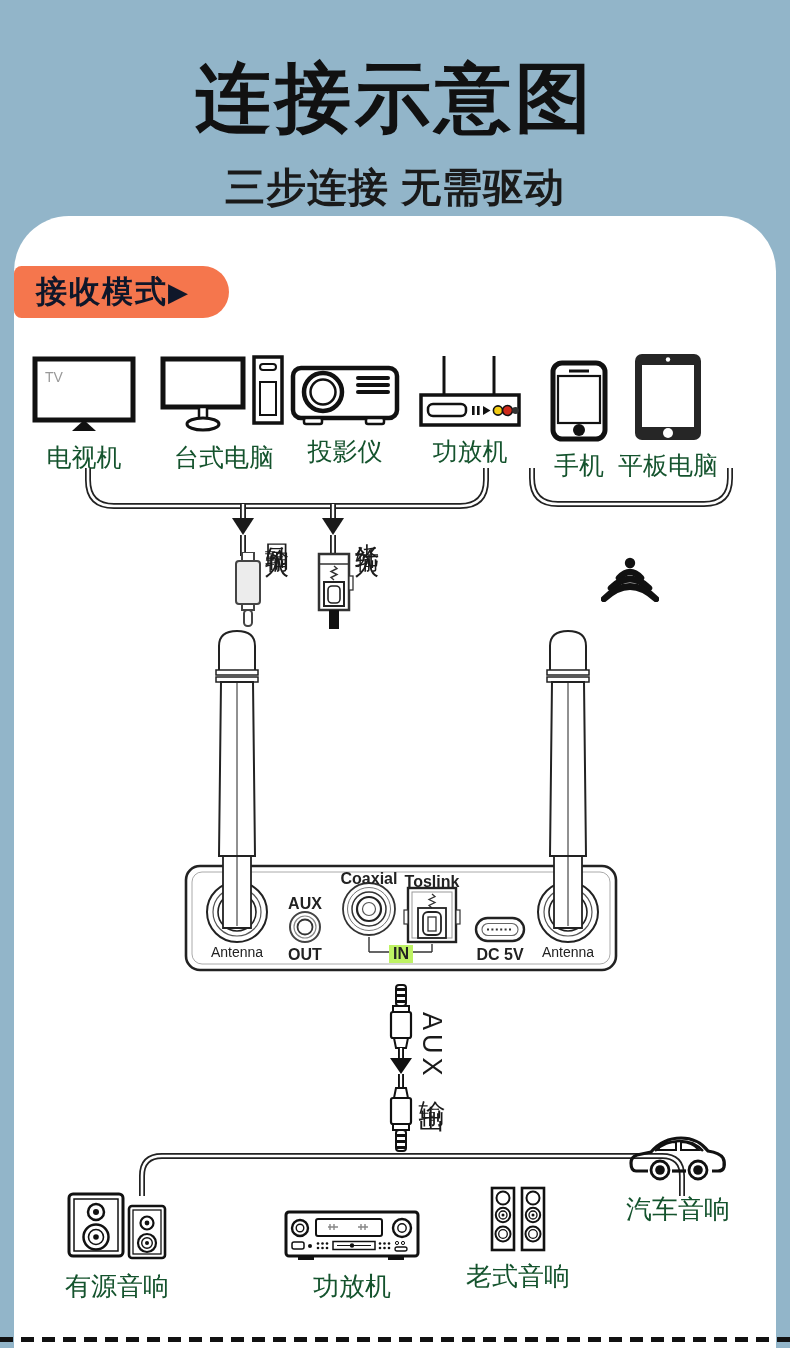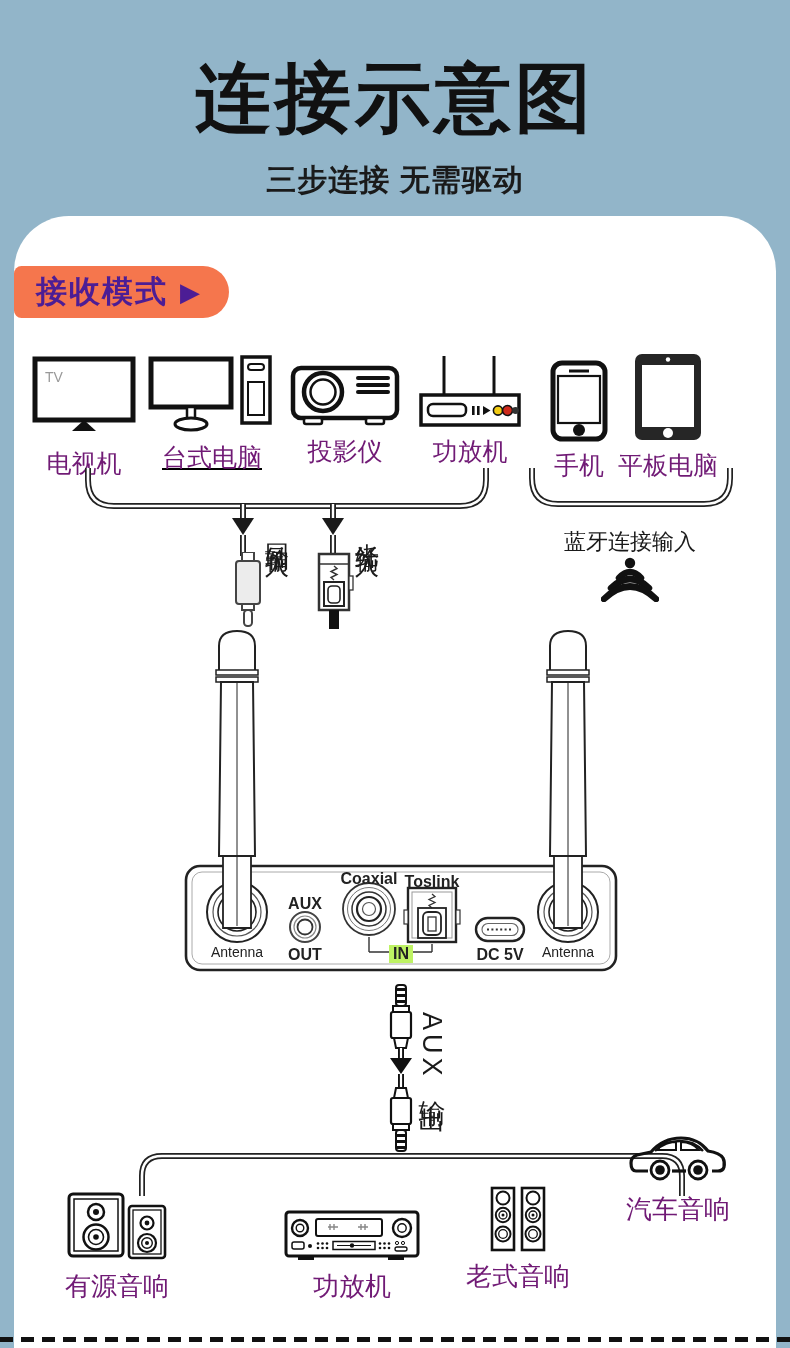--- a/index.html
+++ b/index.html
@@ -3,34 +3,34 @@
 <meta charset="utf-8">
 <style>
   * { margin:0; padding:0; box-sizing:border-box; }
   html,body { width:790px; }
   body { font-family:"Liberation Sans","DejaVu Sans",sans-serif; }
   .page { position:relative; width:790px; height:1348px; background:#92B5C9; overflow:hidden; }
 
   .title { position:absolute; left:0; top:48px; width:100%; text-align:center;
            font-size:76px; font-weight:900; color:#111; letter-spacing:4px; }
   .subtitle { position:absolute; left:0; top:160px; width:100%; text-align:center;
-              font-size:30px; font-weight:600; color:#1a1a1a; letter-spacing:1px; }
+              font-size:40px; font-weight:600; color:#1a1a1a; letter-spacing:1px; }
 
   .card { position:absolute; left:14px; top:216px; width:762px; height:1132px;
           background:#ffffff; border-radius:55px 55px 0 0; }
 
   .badge { position:absolute; left:14px; top:266px; height:52px; width:215px;
-           background:#F5764D; border-radius:8px 28px 28px 8px; color:#4c1d95;
-           display:flex; align-items:center; padding-left:22px; gap:12px; z-index:3; }
+           background:#F5764D; border-radius:8px 28px 28px 8px; color:#0f172a;
+           display:flex; align-items:center; padding-left:22px; z-index:3; }
   .badge .txt { font-size:31px; font-weight:800; letter-spacing:2px; }
   .badge .arr { font-size:26px; line-height:1; }
 
   .abs { position:absolute; z-index:2; }
   .device { position:absolute; z-index:2; display:flex; flex-direction:column; align-items:center; }
-  .device .lbl { margin-top:7px; font-size:25px; font-weight:500; color:#701a75; white-space:nowrap; }
+  .device .lbl { margin-top:7px; font-size:25px; font-weight:500; color:#14532d; white-space:nowrap; }
   .sink .lbl { font-size:26px; }
 
   .vtext { position:absolute; z-index:2; writing-mode:vertical-rl; text-orientation:mixed;
            font-size:24px; font-weight:500; color:#1a1a1a; letter-spacing:3px; }
   .vtext.aux { font-size:27px; letter-spacing:4px; }
 
   .btlabel { position:absolute; z-index:2; width:170px; text-align:center;
              font-size:22px; font-weight:500; color:#1a1a1a; white-space:nowrap; }
 
   .receiver { position:absolute; left:183px; top:628px; width:436px; height:348px; z-index:2; }
@@ -49,30 +49,30 @@
   <div class="title">连接示意图</div>
   <div class="subtitle">三步连接 无需驱动</div>
 
   <div class="card"></div>
 
   <div class="badge">
     <span class="txt">接收模式</span>
     <span class="arr">▶</span>
   </div>
 
-  <div class="device" style="left:28px; top:356px; width:112px;gap:6px;">
+  <div class="device" style="left:28px; top:356px; width:112px;">
     <svg width="104" height="78" viewBox="0 0 104 78">
       <rect x="3" y="3" width="98" height="61" fill="#fff" stroke="#111" stroke-width="5"></rect>
       <text x="13" y="26" font-size="14" fill="#999">TV</text>
       <path d="M52 64 L40 75 L64 75 Z" fill="#111"></path>
     </svg>
     <div class="lbl">电视机</div>
   </div>
 
-  <div class="device" style="left:148px; top:355px; width:128px;text-decoration:underline;">
+  <div class="device" style="left:160px; top:355px; width:128px;">
     <svg width="128" height="79" viewBox="0 0 128 79">
       <rect x="3" y="4" width="80" height="48" fill="#fff" stroke="#111" stroke-width="5"></rect>
       <rect x="39" y="52" width="8" height="13" fill="#fff" stroke="#111" stroke-width="2.5"></rect>
       <ellipse cx="43" cy="69" rx="16" ry="6" fill="#fff" stroke="#111" stroke-width="3"></ellipse>
       <rect x="94" y="2" width="28" height="66" fill="#fff" stroke="#111" stroke-width="3.5"></rect>
       <rect x="100" y="9" width="16" height="6" rx="3" fill="#fff" stroke="#111" stroke-width="2"></rect>
       <rect x="100" y="27" width="16" height="33" fill="#fff" stroke="#111" stroke-width="2"></rect>
     </svg>
     <div class="lbl">台式电脑</div>
   </div>
@@ -162,21 +162,20 @@
     <rect x="14" y="36" width="12" height="17" rx="4" fill="none" stroke="#222" stroke-width="1.6"></rect>
     <rect x="35" y="26" width="4" height="14" fill="#fff" stroke="#333" stroke-width="1.3"></rect>
     <rect x="15" y="60" width="10" height="19" fill="#111"></rect>
   </svg>
   <div class="vtext" style="left:351px; top:524px;">光纤输入</div>
 
   <svg class="abs" style="left:526px; top:466px;" width="210" height="46" viewBox="0 0 210 46">
     <path d="M6 2 V 12 Q6 38 32 38 H 178 Q204 38 204 12 V 2" fill="none" stroke="#222" stroke-width="6"></path>
     <path d="M6 2 V 12 Q6 38 32 38 H 178 Q204 38 204 12 V 2" fill="none" stroke="#fff" stroke-width="2.6"></path>
   </svg>
-  <div class="btlabel" style="left:545px; top:527px;">蓝牙连接输入</div>
   <svg class="abs" style="left:601px; top:556px;" width="58" height="46" viewBox="0 0 58 46">
     <circle cx="29" cy="7" r="5.2" fill="#111"></circle>
     <path d="M18 22 Q29 10 40 22" fill="none" stroke="#111" stroke-width="6.5" stroke-linecap="round"></path>
     <path d="M10 32 Q29 14 48 32" fill="none" stroke="#111" stroke-width="6.5" stroke-linecap="round"></path>
     <path d="M3 43 Q29 18 55 43" fill="none" stroke="#111" stroke-width="6.5" stroke-linecap="round"></path>
   </svg>
 
   <div class="receiver">
     <svg width="436" height="348" viewBox="0 0 436 348">
 

